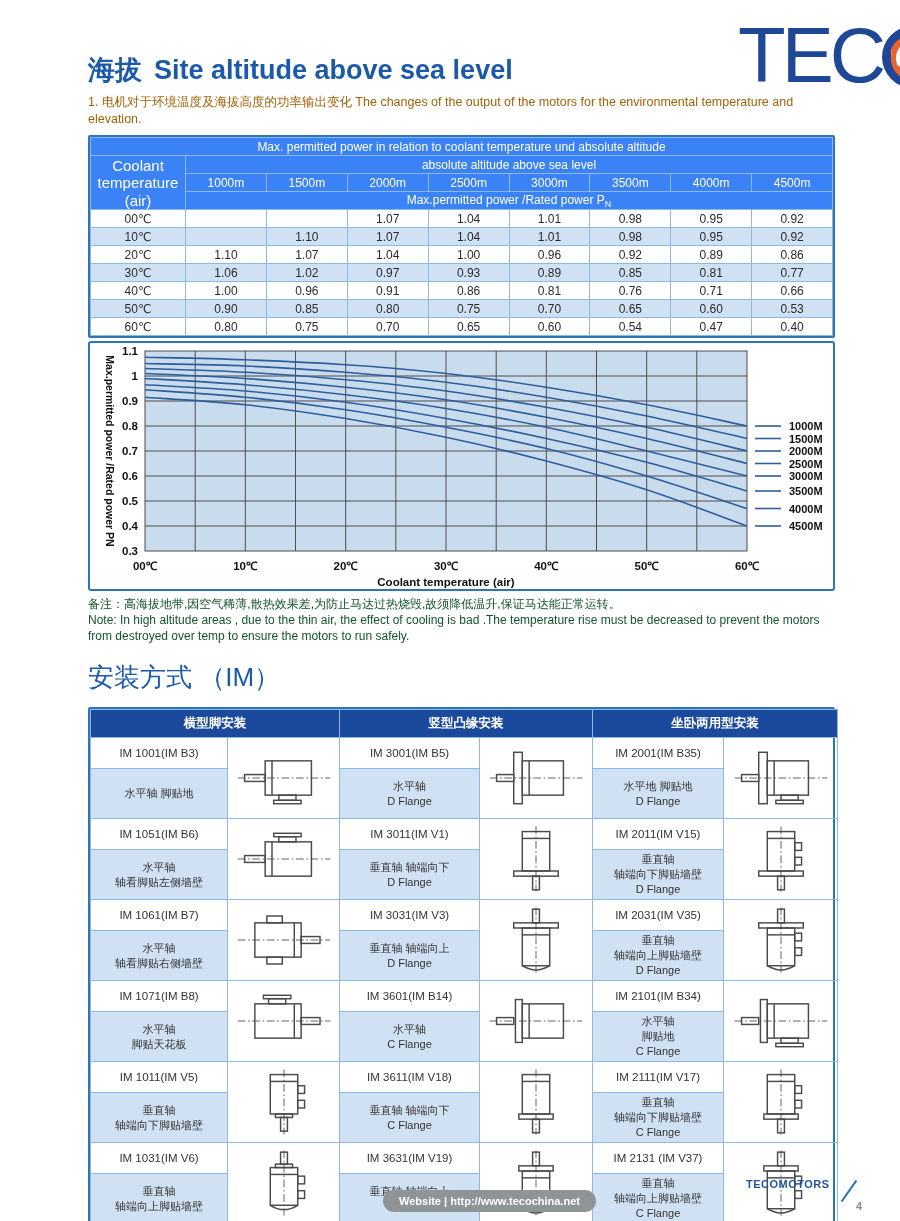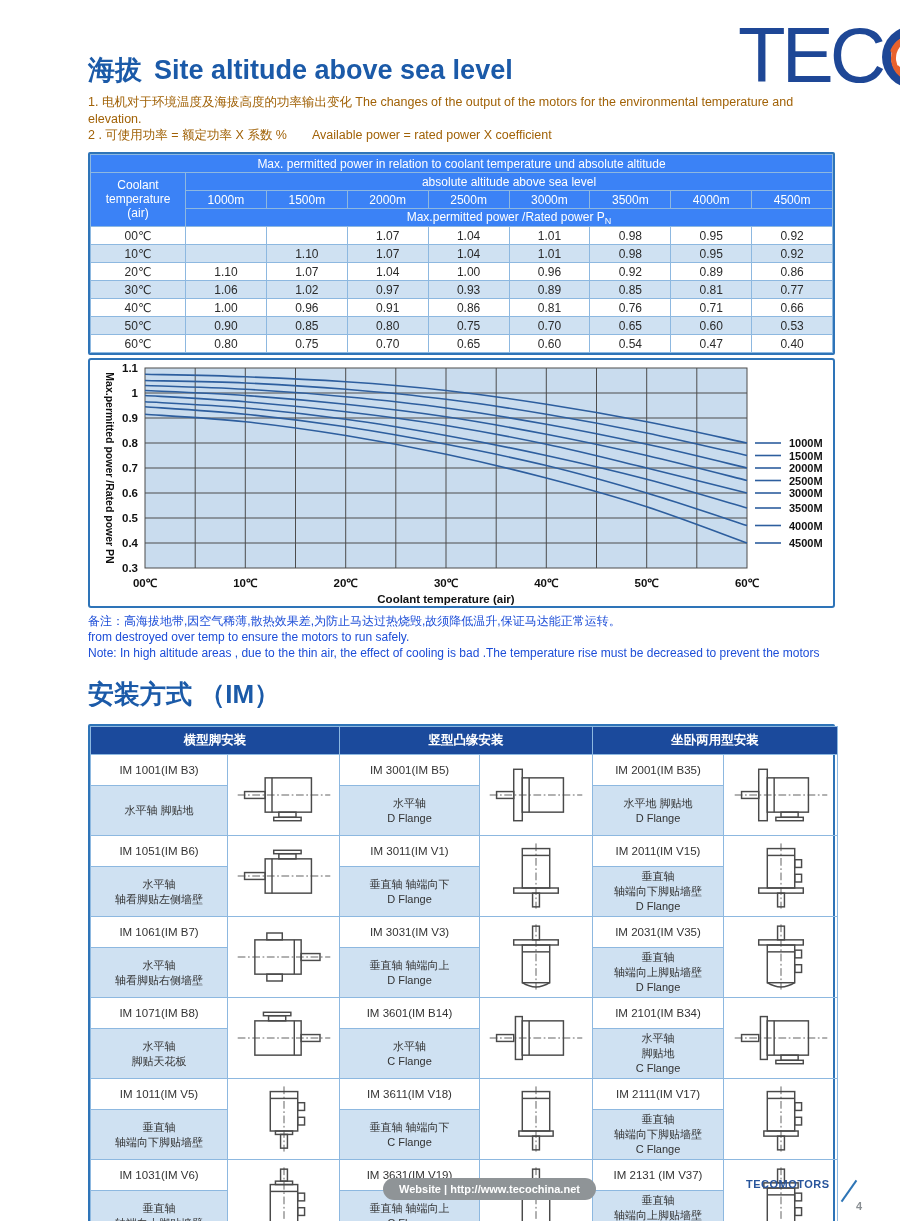--- a/index.html
+++ b/index.html
@@ -12,46 +12,46 @@
   .logo-swirl{width:66px;height:66px;margin-left:-2px;margin-top:4px;}
   .page-title{margin:56px 0 8px 0;font-size:27px;font-weight:bold;color:#1b5aa8;line-height:1.1;}
   .page-title .zh{margin-right:12px;}
   .notes{font-size:12.5px;line-height:1.35;color:#a16207;margin-bottom:8px;}
 
   
   .ptbox{border:2px solid #2e74b8;border-radius:2px;}
   table.pt{border-collapse:collapse;width:100%;table-layout:fixed;font-size:12px;color:#2b2b2b;}
   table.pt td{border:1px solid #8db8e0;text-align:center;height:17px;padding:0 2px;}
   table.pt td.hd{background:#3b82f6;color:#ffffff;}
-  table.pt td.rowhead{white-space:pre-line;line-height:1.15;font-size:12px;}
+  table.pt td.rowhead{white-space:pre-line;line-height:1.15;font-size:15px;}
   table.pt tr.alt td{background:#cfe1f2;}
   table.pt sub{font-size:9px;}
 
   
   .chartbox{border:2px solid #2e74b8;border-radius:3px;margin-top:3px;background:#fff;}
   .chartbox svg{display:block;}
 
-  .remark{font-size:12px;line-height:1.3;color:#1d4ed8;margin-top:6px;}
-
-  .section-title{font-size:26px;font-weight:bold;color:#1b5aa8;margin:16px 0 12px 0;}
+  .remark{font-size:12px;line-height:1.3;color:#14532d;margin-top:6px;}
+
+  .section-title{font-size:26px;font-weight:normal;color:#1b5aa8;margin:16px 0 12px 0;}
 
   
   .mtbox{border:2px solid #2e74b8;border-bottom-width:3px;border-radius:2px;}
   table.mt{border-collapse:collapse;width:100%;table-layout:fixed;font-size:11.5px;color:#333;}
   table.mt th{background:#1b4a9c;color:#fff;font-weight:bold;height:25px;border:1px solid #8db8e0;font-size:12.5px;}
   table.mt td{border:1px solid #8db8e0;padding:0;vertical-align:middle;text-align:center;}
   .mwrap{display:flex;flex-direction:column;height:80px;}
   .mcode{height:30px;display:flex;align-items:center;justify-content:center;font-size:11.5px;}
   .mdesc{flex:1;background:#cfe1f2;border-top:1px solid #8db8e0;display:flex;align-items:center;justify-content:center;line-height:1.35;font-size:11px;}
   .mdraw svg.motor{width:104px;height:72px;vertical-align:middle;}
   svg.motor .cl{stroke-dasharray:9 3 2 3;stroke-width:1;}
 
   
   .footer{position:absolute;left:0;top:1176px;width:900px;height:40px;}
-  .website-pill{position:absolute;left:383px;top:2px;background:#8f9497;color:#fff;font-size:11px;font-weight:bold;border-radius:12px;padding:5px 16px;}
+  .website-pill{position:absolute;left:383px;top:14px;background:#8f9497;color:#fff;font-size:11px;font-weight:bold;border-radius:12px;padding:5px 16px;}
   .brand{position:absolute;right:34px;top:0;width:120px;height:36px;}
   .brand-name{position:absolute;top:2px;left:0;color:#27549b;font-size:11px;font-weight:bold;letter-spacing:0.5px;text-align:right;}
   .brand-slash{position:absolute;right:16px;top:2px;width:2px;height:26px;background:#2e75b6;transform:rotate(35deg);}
   .brand-page{position:absolute;right:4px;bottom:0;color:#8a8f93;font-size:11px;font-weight:bold;}
 </style>
 </head>
 <body>
 
 <div class="logo">
   <span class="logo-text">TEC</span>
@@ -68,21 +68,20 @@
     <circle cx="33" cy="33" r="8" fill="#ffffff"></circle>
     <path d="M33,25 C38,25.5 41,29 41,33" fill="none" stroke="#e8622d" stroke-width="4" stroke-linecap="round"></path>
   </svg>
 </div>
 
 <div class="content">
   <h1 class="page-title"><span class="zh">海拔</span><span>Site altitude above sea level</span></h1>
 
   <div class="notes">
     <div>1. 电机对于环境温度及海拔高度的功率输出变化 The changes of the output of the motors for the environmental temperature and elevation.</div>
-    <div>2 . 可使用功率 = 额定功率 X 系数 %　　Available power = rated power X coefficient</div>
   </div>
 
   <div class="ptbox" id="power-table">
       <table class="pt">
         <colgroup>
           <col style="width:95px">
           <col>
           <col>
           <col>
           <col>
@@ -256,22 +255,22 @@
         <text x="456.3" y="227" text-anchor="middle" font-size="11.5" font-weight="bold" fill="#111">40℃</text>
         <text x="556.7" y="227" text-anchor="middle" font-size="11.5" font-weight="bold" fill="#111">50℃</text>
         <text x="657.0" y="227" text-anchor="middle" font-size="11.5" font-weight="bold" fill="#111">60℃</text>
         <text x="356" y="243" text-anchor="middle" font-size="11.5" font-weight="bold" fill="#111">Coolant temperature (air)</text>
         <text transform="translate(16,108) rotate(90)" text-anchor="middle" font-size="10.5" font-weight="bold" fill="#111">Max.permitted power /Rated power PN</text>
       </svg>
     </div>
 
   <div class="remark">
     <div>备注：高海拔地带,因空气稀薄,散热效果差,为防止马达过热烧毁,故须降低温升,保证马达能正常运转。</div>
+    <div>Note: In high altitude areas , due to the thin air, the effect of cooling is bad .The temperature rise must be decreased to prevent the motors</div>
     <div>from destroyed over temp to ensure the motors to run safely.</div>
-    <div>Note: In high altitude areas , due to the thin air, the effect of cooling is bad .The temperature rise must be decreased to prevent the motors</div>
   </div>
 
   <div class="section-title">安装方式 （IM）</div>
 
   <div class="mtbox" id="mounting-table">
       <table class="mt">
         <colgroup>
           <col style="width:137px">
           <col style="width:112px">
           <col style="width:140px">

